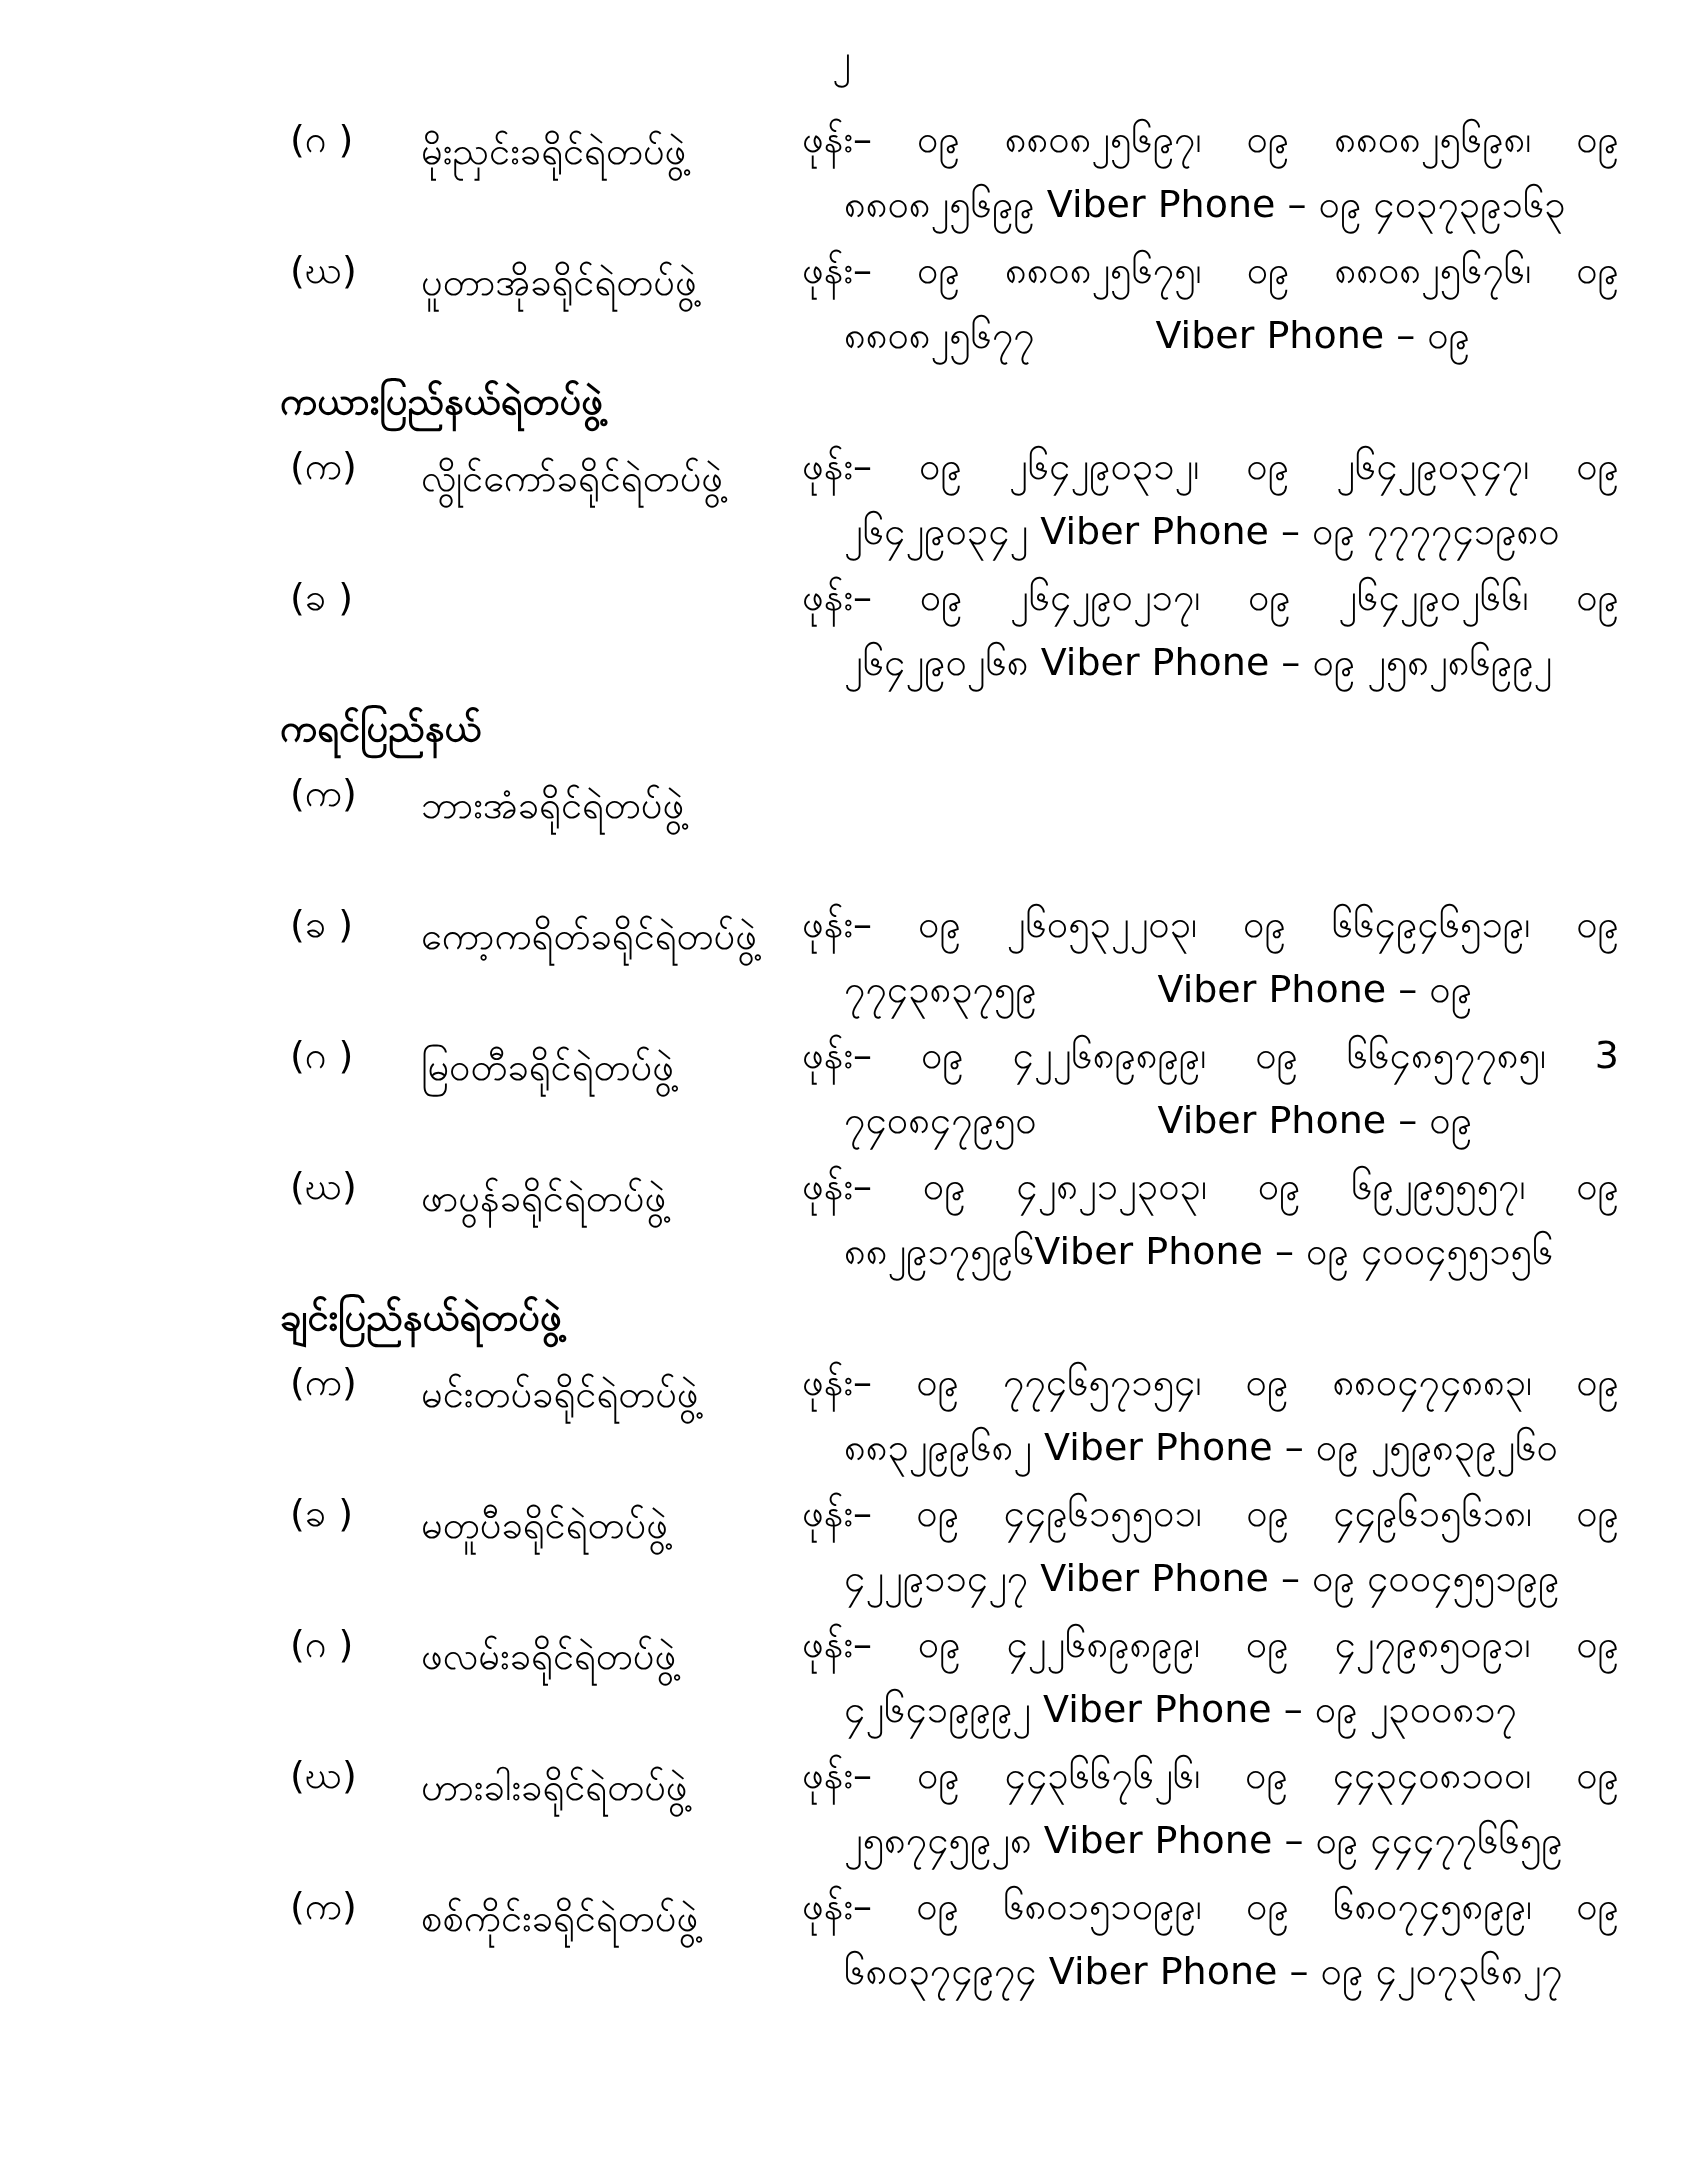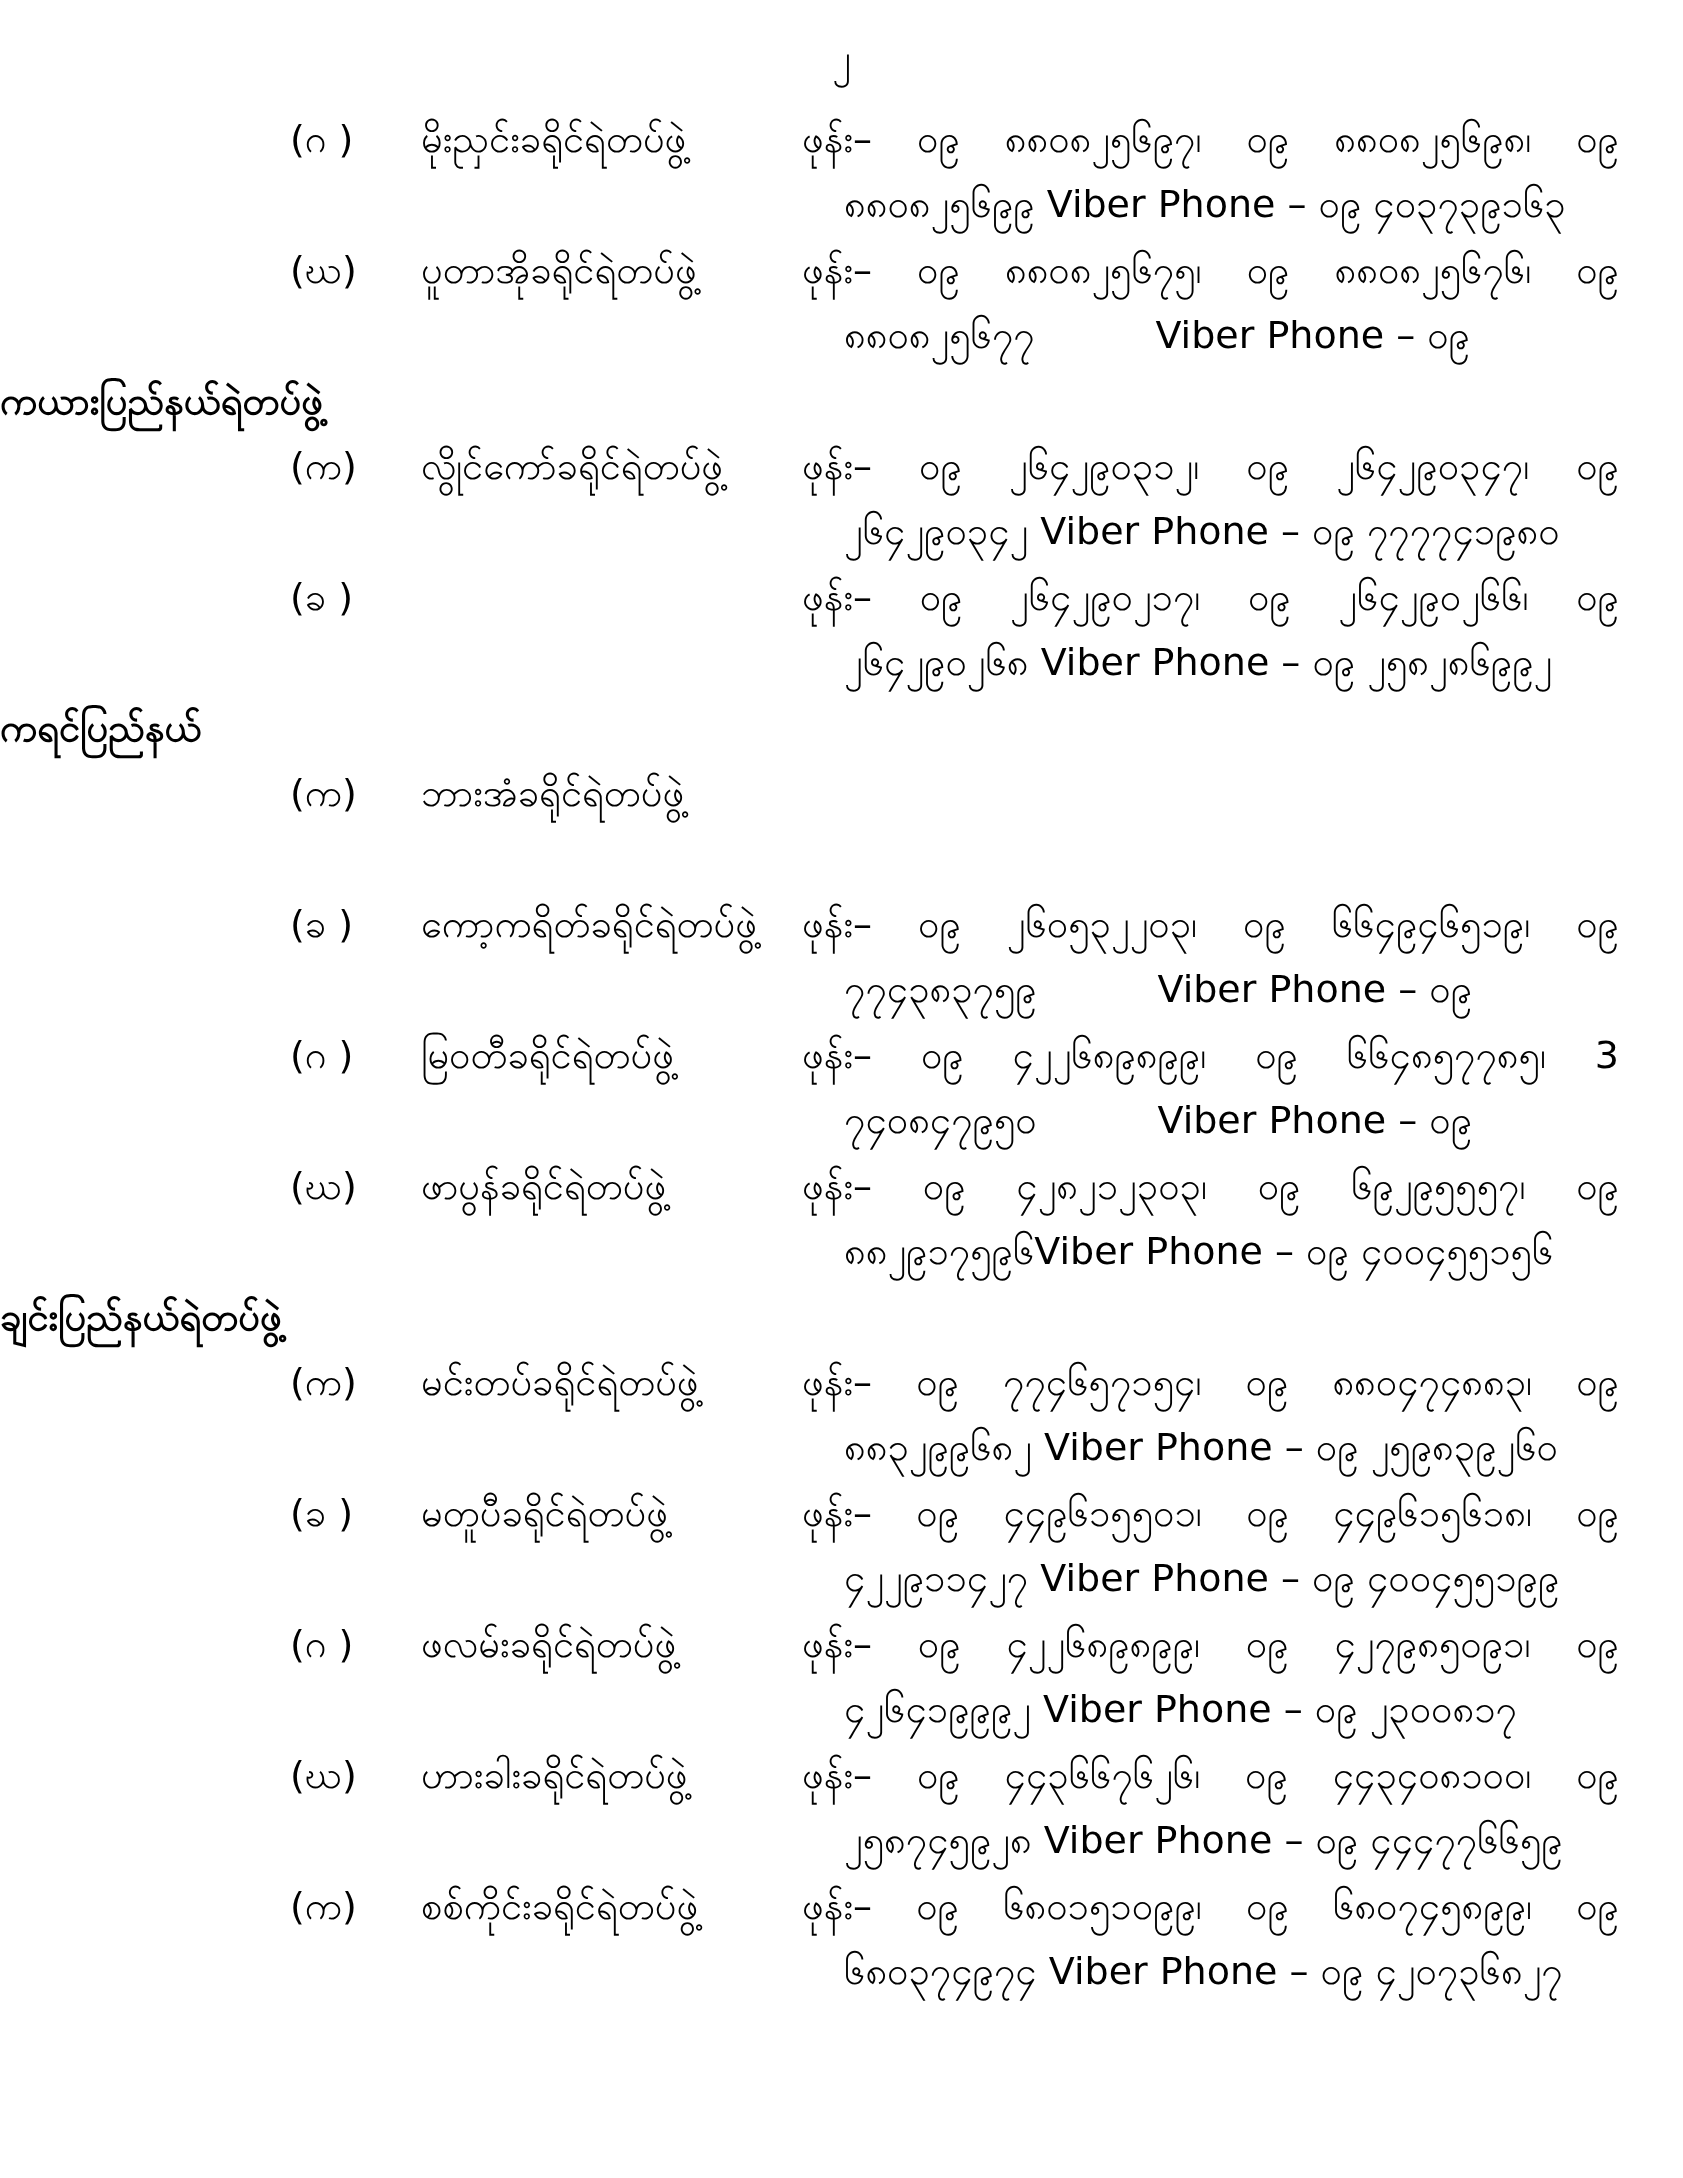--- a/index.html
+++ b/index.html
@@ -19,37 +19,38 @@
     height:65px;
     text-align:center;
   }
   .content{margin-top:16px;}
   .entry{
     position:relative;
     margin-left:290px;
     height:131px;
   }
   .lbl{position:absolute;left:0;top:0;white-space:nowrap;}
-  .nm{position:absolute;left:131px;top:0;white-space:nowrap;}
+  .nm{position:absolute;left:131px;top:12px;white-space:nowrap;}
   .ph{position:absolute;left:512px;top:0;width:817px;}
   .l1{
     display:block;
     height:65px;
     overflow:hidden;
     text-align:justify;
     text-align-last:justify;
   }
   .l2{
     display:block;
     height:65px;
     overflow:hidden;
     padding-left:42px;
     white-space:pre-wrap;
   }
   .section{
+    margin-left:280px;
     font-weight:bold;
     height:65px;
     white-space:nowrap;
   }
 </style>
 </head>
 <body>
 
 <div class="page">
 

